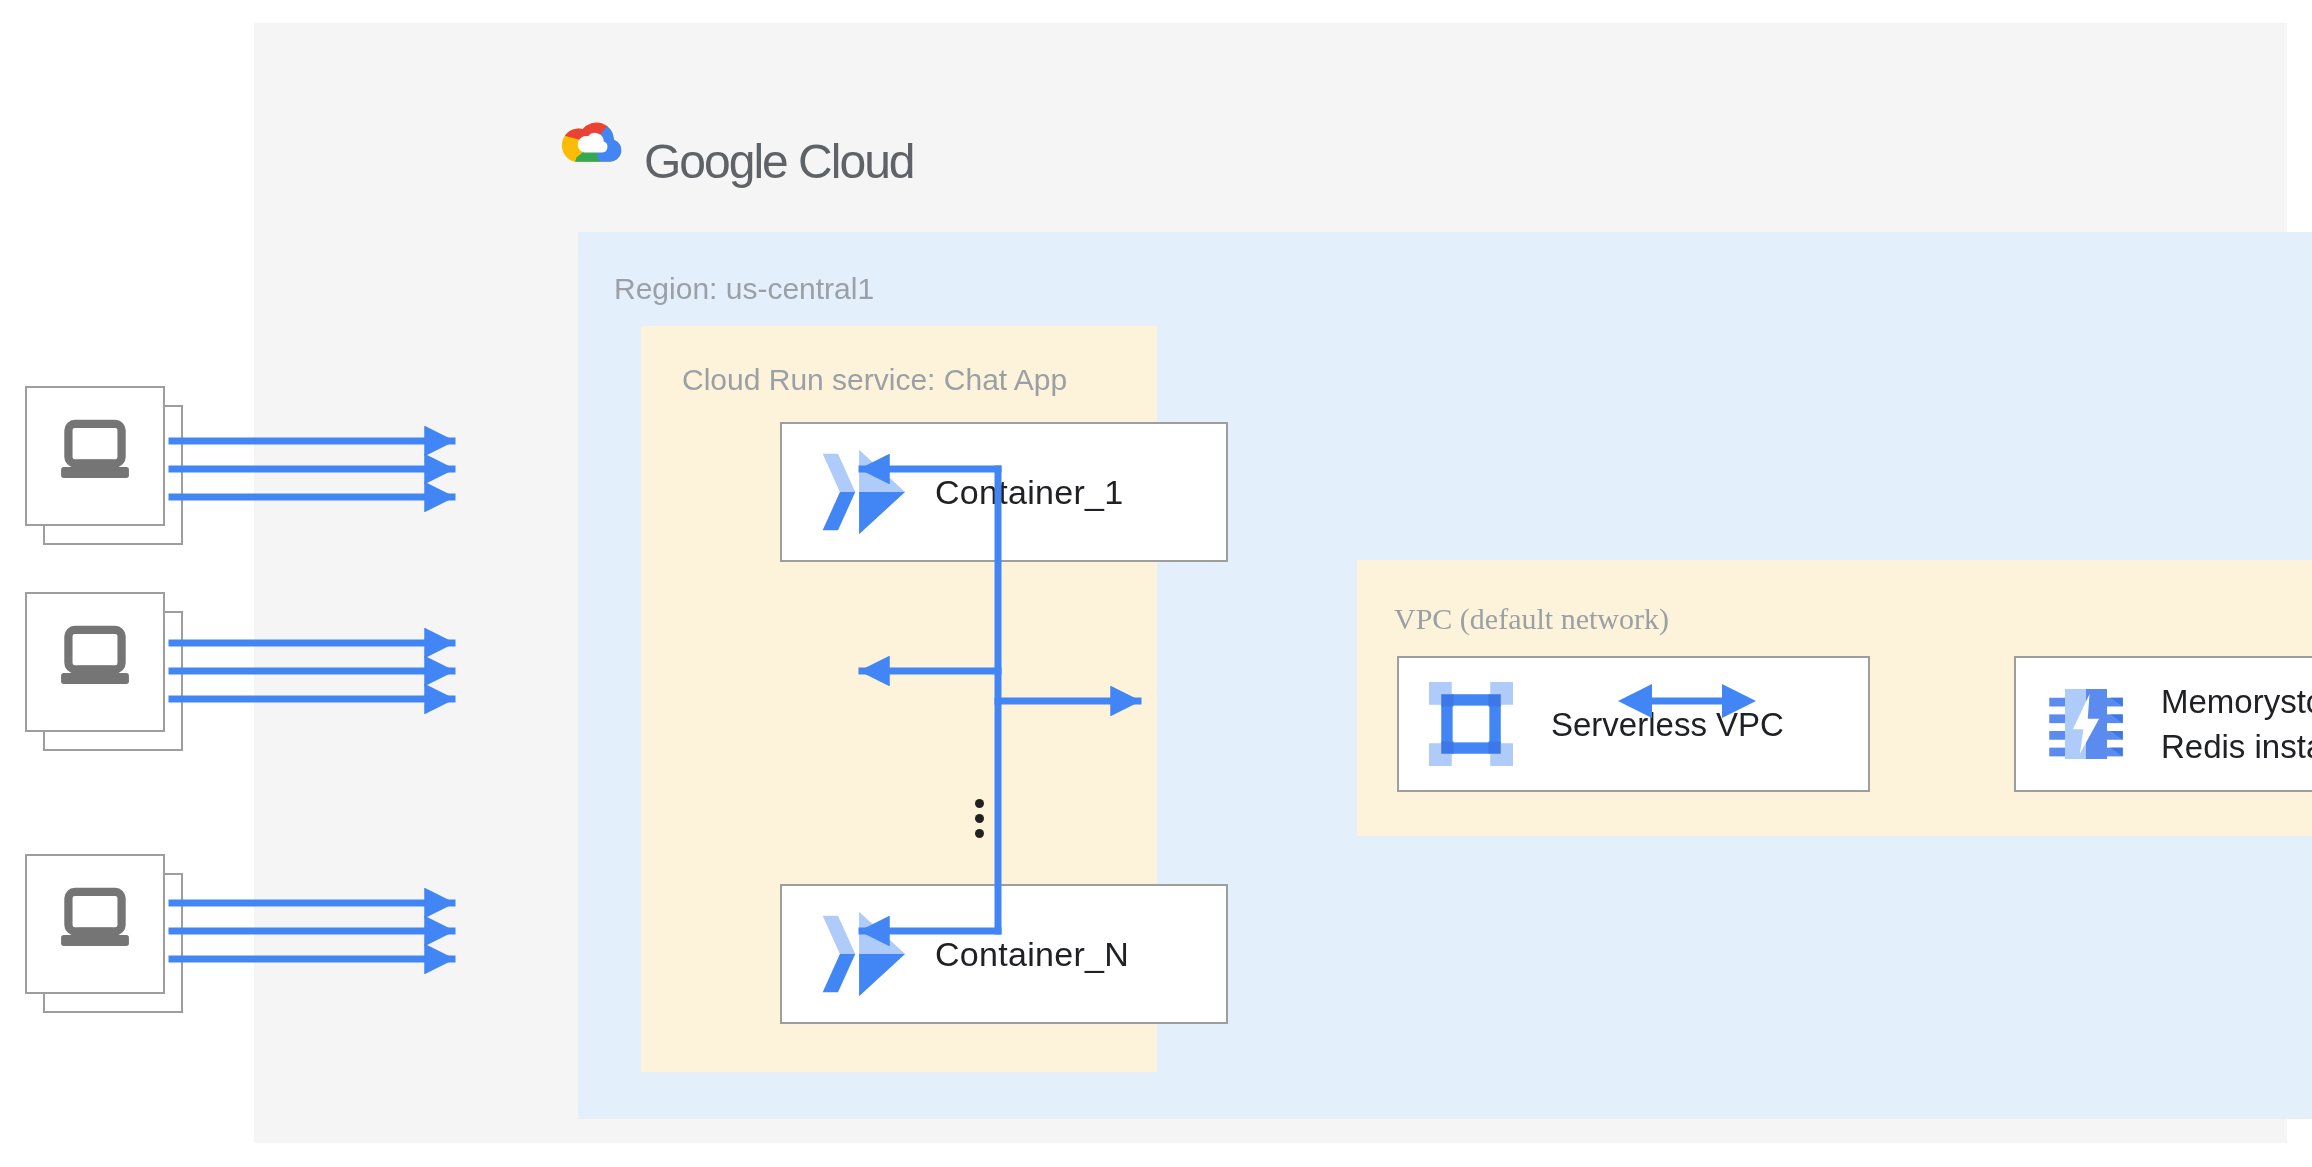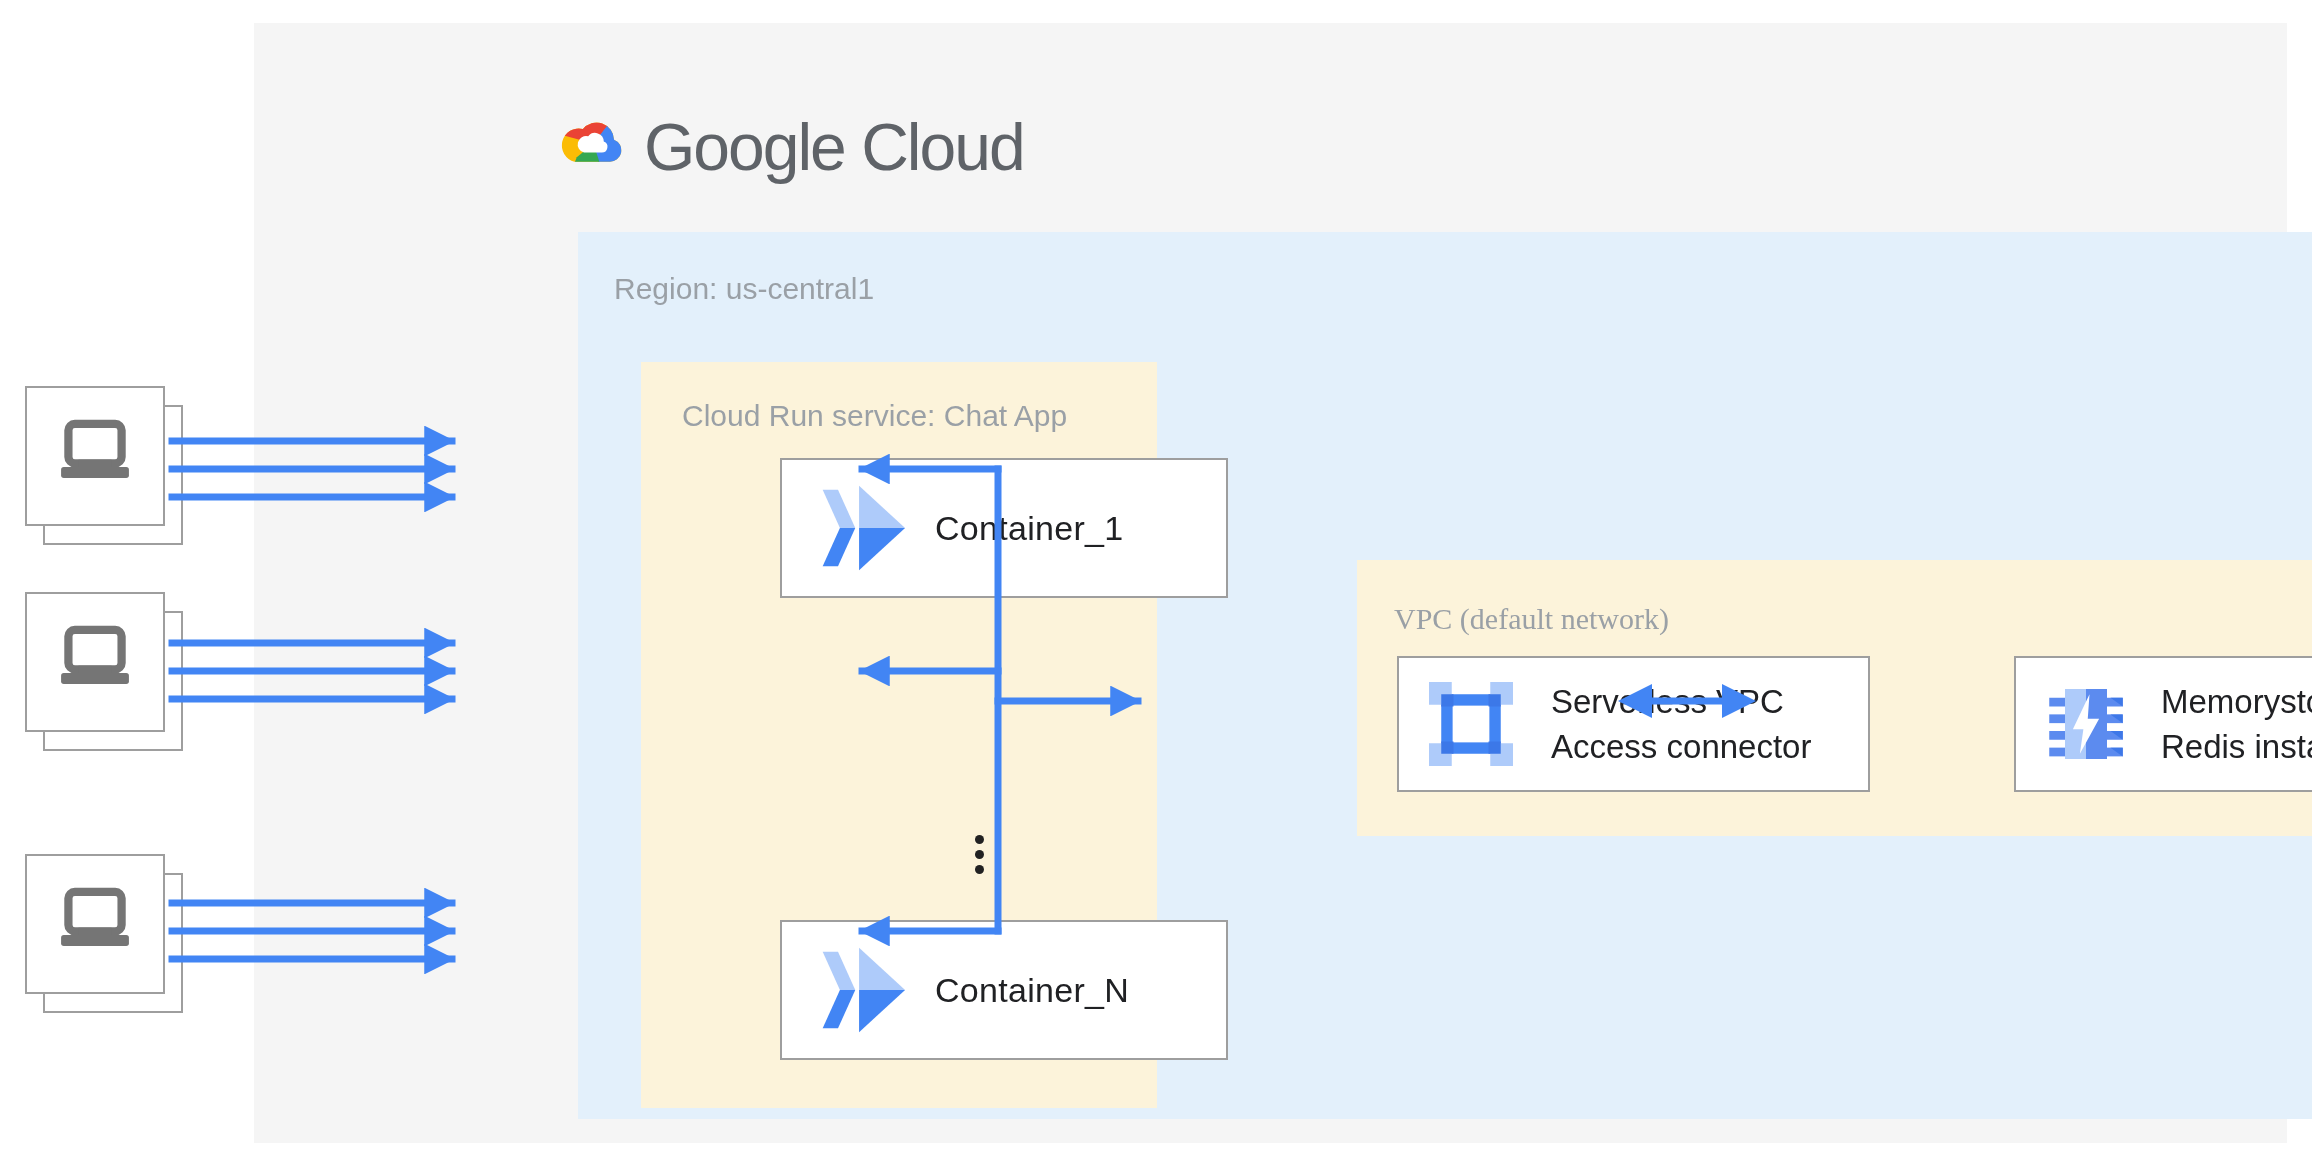--- a/index.html
+++ b/index.html
@@ -3,28 +3,28 @@
 <meta charset="utf-8">
 <style>
   html,body{margin:0;padding:0;background:#ffffff;}
   #stage{position:relative;width:2312px;height:1167px;background:#ffffff;overflow:hidden;
          font-family:"Liberation Sans", sans-serif;}
   .abs{position:absolute;}
   #panel{left:254px;top:23px;width:2033px;height:1120px;background:#f5f5f5;}
   
   #logo{left:300px;top:92px;width:400px;height:62px;}
   #logo-icon{position:absolute;left:0;top:2px;}
-  #wordmark{position:absolute;left:90px;top:1px;height:62px;line-height:62px;
-            font-size:66px;letter-spacing:-2px;color:#5f6368;white-space:nowrap;}
+  #wordmark{position:absolute;left:90px;top:16px;height:62px;line-height:62px;
+            font-size:48px;letter-spacing:-2px;color:#5f6368;white-space:nowrap;}
   
   #region{left:324px;top:209px;width:1930px;height:887px;background:#e3f0fb;}
   .zone-label{font-size:30px;color:#9aa0a6;white-space:nowrap;}
   #region-label{left:36px;top:40px;text-align:center;}
   
-  #cr-zone{left:63px;top:94px;width:516px;height:746px;background:#fcf3da;margin-top:36px;}
+  #cr-zone{left:63px;top:94px;width:516px;height:746px;background:#fcf3da;}
   #cr-label{left:41px;top:37px;}
   .node{box-sizing:border-box;background:#ffffff;border:2px solid #9e9e9e;
         display:flex;align-items:center;}
   .container-node{left:139px;width:448px;height:140px;padding-left:33px;gap:28px;}
   .container-label{font-size:34px;color:#202124;letter-spacing:0.3px;}
   #dots{left:332px;top:473px;width:12px;display:flex;flex-direction:column;gap:6px;align-items:center;}
   .dot{width:9px;height:9px;border-radius:50%;background:#212121;}
   
   #vpc-zone{left:779px;top:328px;width:1109px;height:276px;background:#fcf3da;}
   #vpc-label{left:37px;top:42px;font-family:Liberation Serif, serif;}
@@ -114,21 +114,20 @@
             <rect x="70" y="0" width="26" height="26" fill="#aecbfa"></rect>
             <rect x="0" y="70" width="26" height="26" fill="#aecbfa"></rect>
             <rect x="70" y="70" width="26" height="26" fill="#aecbfa"></rect>
             <rect x="14" y="14" width="14" height="14" fill="#3c78e8"></rect>
             <rect x="68" y="14" width="14" height="14" fill="#3c78e8"></rect>
             <rect x="14" y="68" width="14" height="14" fill="#3c78e8"></rect>
             <rect x="68" y="68" width="14" height="14" fill="#3c78e8"></rect>
           </svg>
           <div class="node-text">
             <div>Serverless VPC</div>
-            <div>Access connector</div>
           </div>
         </div>
 
         <div id="memorystore-node" class="abs node">
           <svg width="84" height="84" viewBox="0 0 96 96">
             <g fill="#5c8bef">
               <rect x="6" y="18" width="24" height="10"></rect>
                 <rect x="6" y="37" width="24" height="10"></rect>
               <rect x="6" y="56" width="24" height="10"></rect>
                 <rect x="6" y="75" width="24" height="10"></rect>

